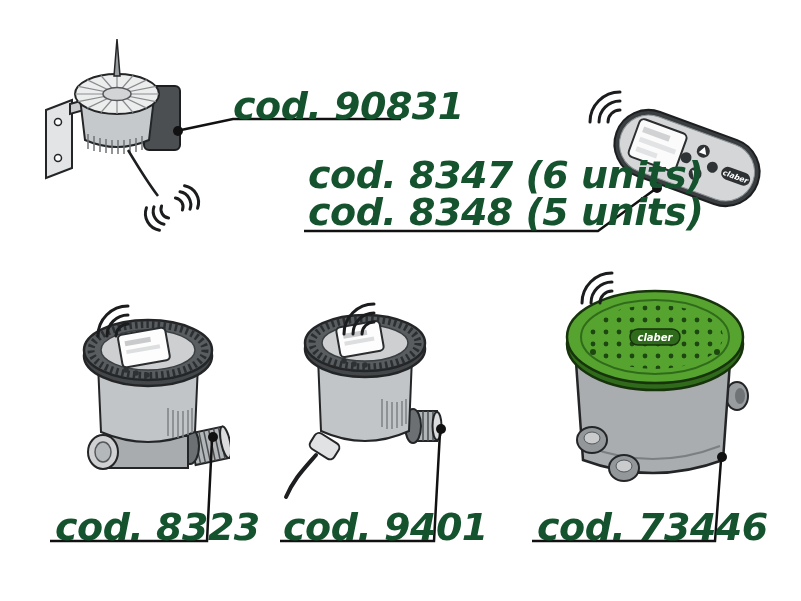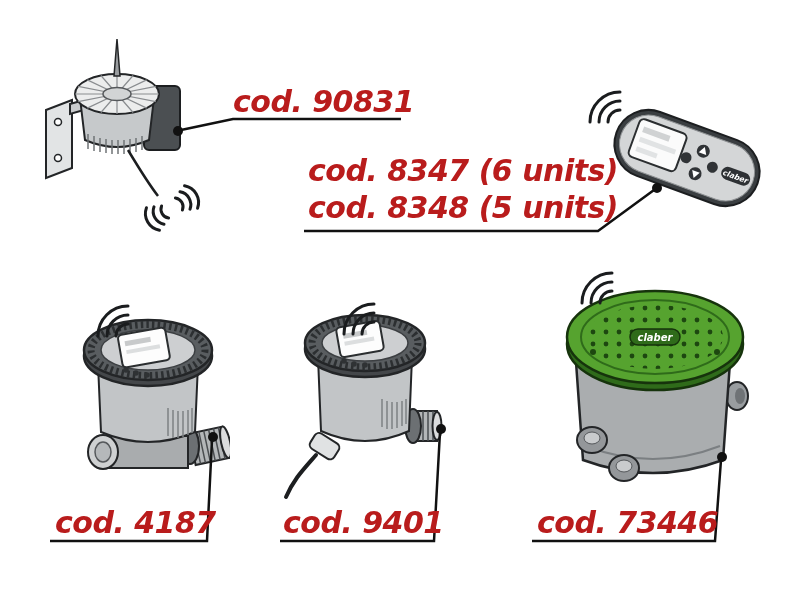--- a/index.html
+++ b/index.html
@@ -10,23 +10,23 @@
     position:relative;
     overflow:hidden;
   }
   .stage { position:absolute; inset:0; }
   .dev { position:absolute; }
   .overlay { position:absolute; left:0; top:0; }
   .label {
     position:absolute;
     font-style:italic;
     font-weight:bold;
-    font-size:30px;
+    font-size:38px;
     letter-spacing:-0.5px;
-    color:#b91c1c;
+    color:#14532d;
     white-space:nowrap;
     line-height:1;
   }
 </style>
 </head>
 <body>
 
 <div class="stage">
 
   <svg class="dev" style="left:40px;top:36px" width="160" height="200" viewBox="0 0 160 200">
@@ -247,19 +247,19 @@
       <path d="M532,541 L715,541 L721,460" fill="none" stroke="#111" stroke-width="2.5"></path>
       <circle cx="722" cy="457" r="5" fill="#111"></circle>
     </g>
   </svg>
 
   <div class="label" style="left:233px;top:87px">cod. 90831</div>
 
   <div class="label" style="left:308px;top:156px">cod. 8347 (6 units)</div>
   <div class="label" style="left:308px;top:193px">cod. 8348 (5 units)</div>
 
-  <div class="label" style="left:55px;top:508px">cod. 4187</div>
+  <div class="label" style="left:55px;top:508px">cod. 8323</div>
 
   <div class="label" style="left:283px;top:508px">cod. 9401</div>
 
   <div class="label" style="left:537px;top:508px">cod. 73446</div>
 
 </div>
 
 </body></html>

